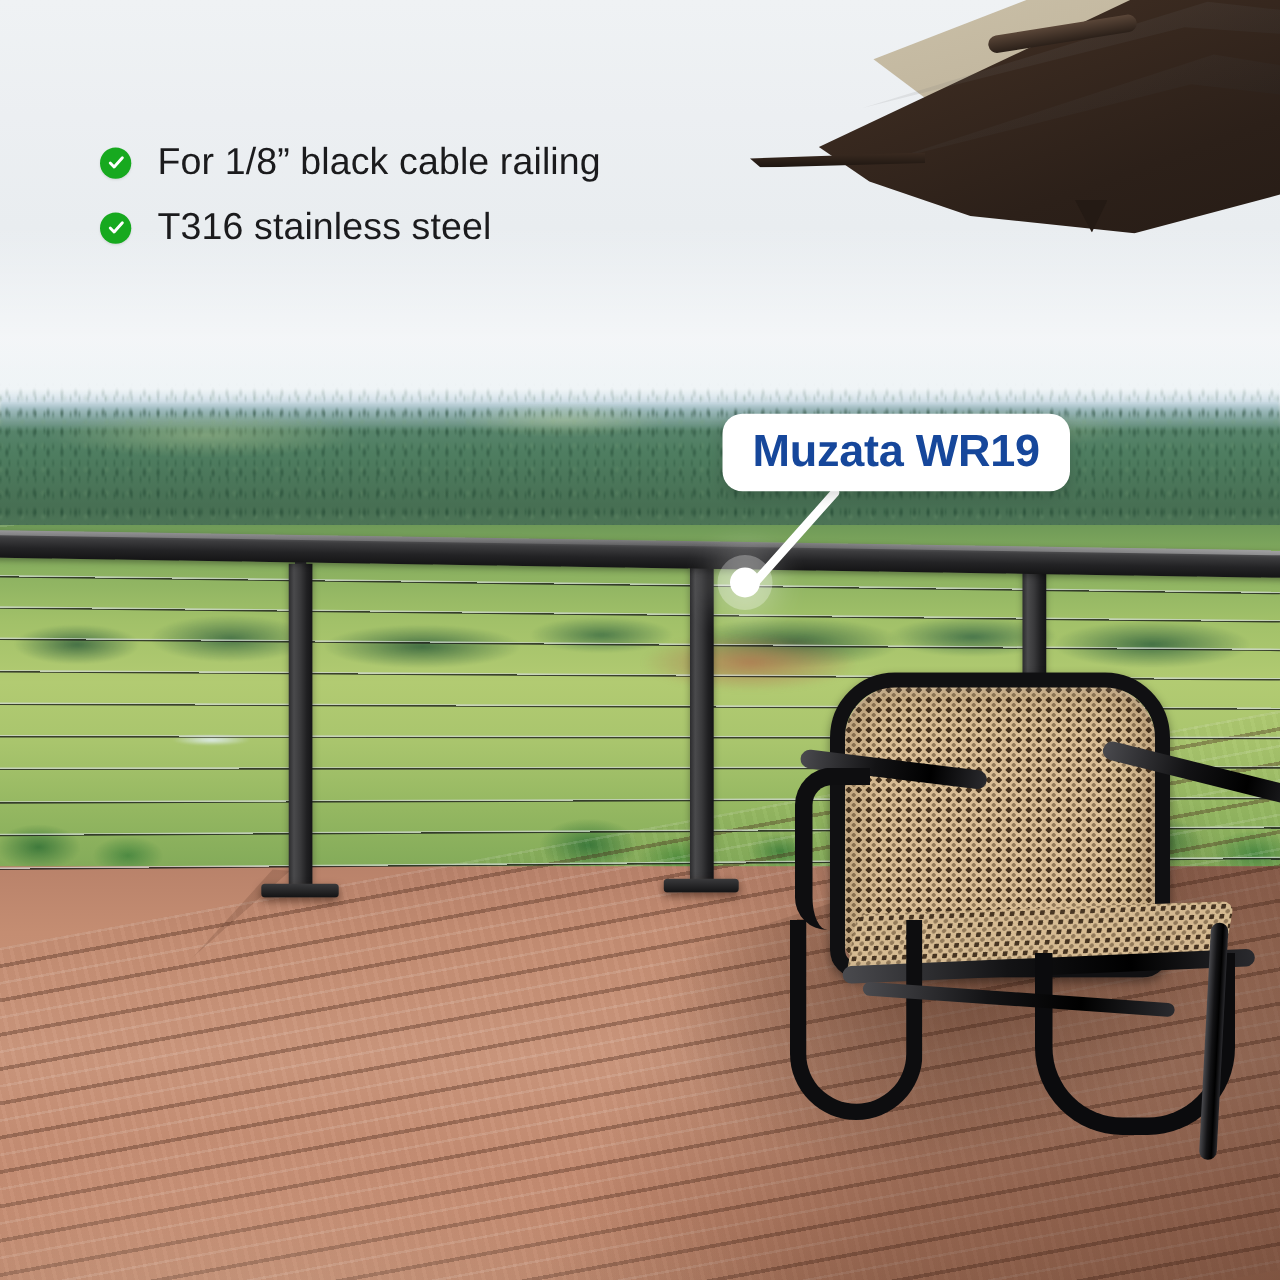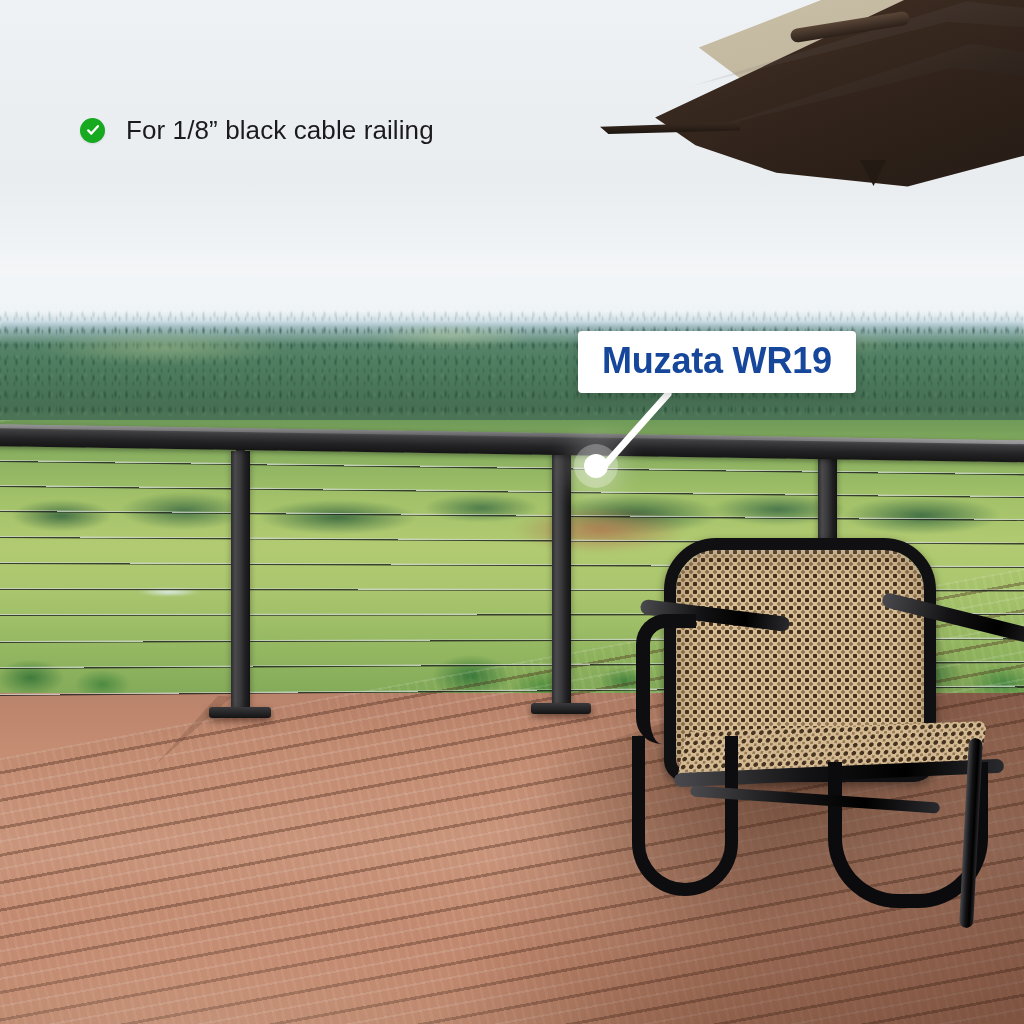--- a/index.html
+++ b/index.html
@@ -307,40 +307,40 @@
   .check{
     width:25px; height:25px; border-radius:50%;
     background:#17a91f;
     display:flex; align-items:center; justify-content:center;
     flex:0 0 auto;
     box-shadow:0 1px 2px rgba(0,0,0,.10);
   }
   .check svg{ display:block; }
   .feat-label{
     margin-left:21px;
-    font-size:26px;
+    font-size:30px;
     line-height:1;
     color:#1b1b1d;
     letter-spacing:.1px;
     white-space:nowrap;
   }
 
   
   #callout-line{ left:560px; top:370px; width:120px; height:120px; }
   #callout-dot{
     left:584px; top:454px; width:24px; height:24px;
     border-radius:50%;
     background:#ffffff;
     box-shadow:0 0 0 10px rgba(255,255,255,.28), 0 0 26px 14px rgba(255,255,255,.30);
   }
   #callout{
     left:578px; top:331px;
     padding:11px 24px 13px;
     background:#ffffff;
-    border-radius:4px;
+    border-radius:16px;
     box-shadow:0 3px 12px rgba(0,0,0,.18);
   }
   #callout-text{
     font-size:36px;
     font-weight:bold;
     color:#16479b;
     letter-spacing:-.2px;
     line-height:1.05;
     white-space:nowrap;
   }
@@ -445,20 +445,28 @@
     <div class="feat">
       <span class="check">
         <svg width="16" height="16" viewBox="0 0 16 16" aria-hidden="true">
           <path d="M3.2 8.4 L6.3 11.6 L12.9 4.2" fill="none" stroke="#ffffff" stroke-width="2.3" stroke-linecap="round" stroke-linejoin="round"></path>
         </svg>
       </span>
       <span class="feat-label">For 1/8” black cable railing</span>
     </div>
 
 
+    <div class="feat">
+      <span class="check">
+        <svg width="16" height="16" viewBox="0 0 16 16" aria-hidden="true">
+          <path d="M3.2 8.4 L6.3 11.6 L12.9 4.2" fill="none" stroke="#ffffff" stroke-width="2.3" stroke-linecap="round" stroke-linejoin="round"></path>
+        </svg>
+      </span>
+      <span class="feat-label">T316 stainless steel</span>
+    </div>
 
   </div>
 
   <svg class="lay" id="callout-line" viewBox="0 0 120 120" aria-hidden="true">
     <path d="M 44 96 L 108 24" stroke="#ffffff" stroke-width="7" stroke-linecap="round" fill="none"></path>
   </svg>
   <div class="lay" id="callout-dot"></div>
 
   <div class="lay" id="callout">
     <div id="callout-text">Muzata WR19</div>

